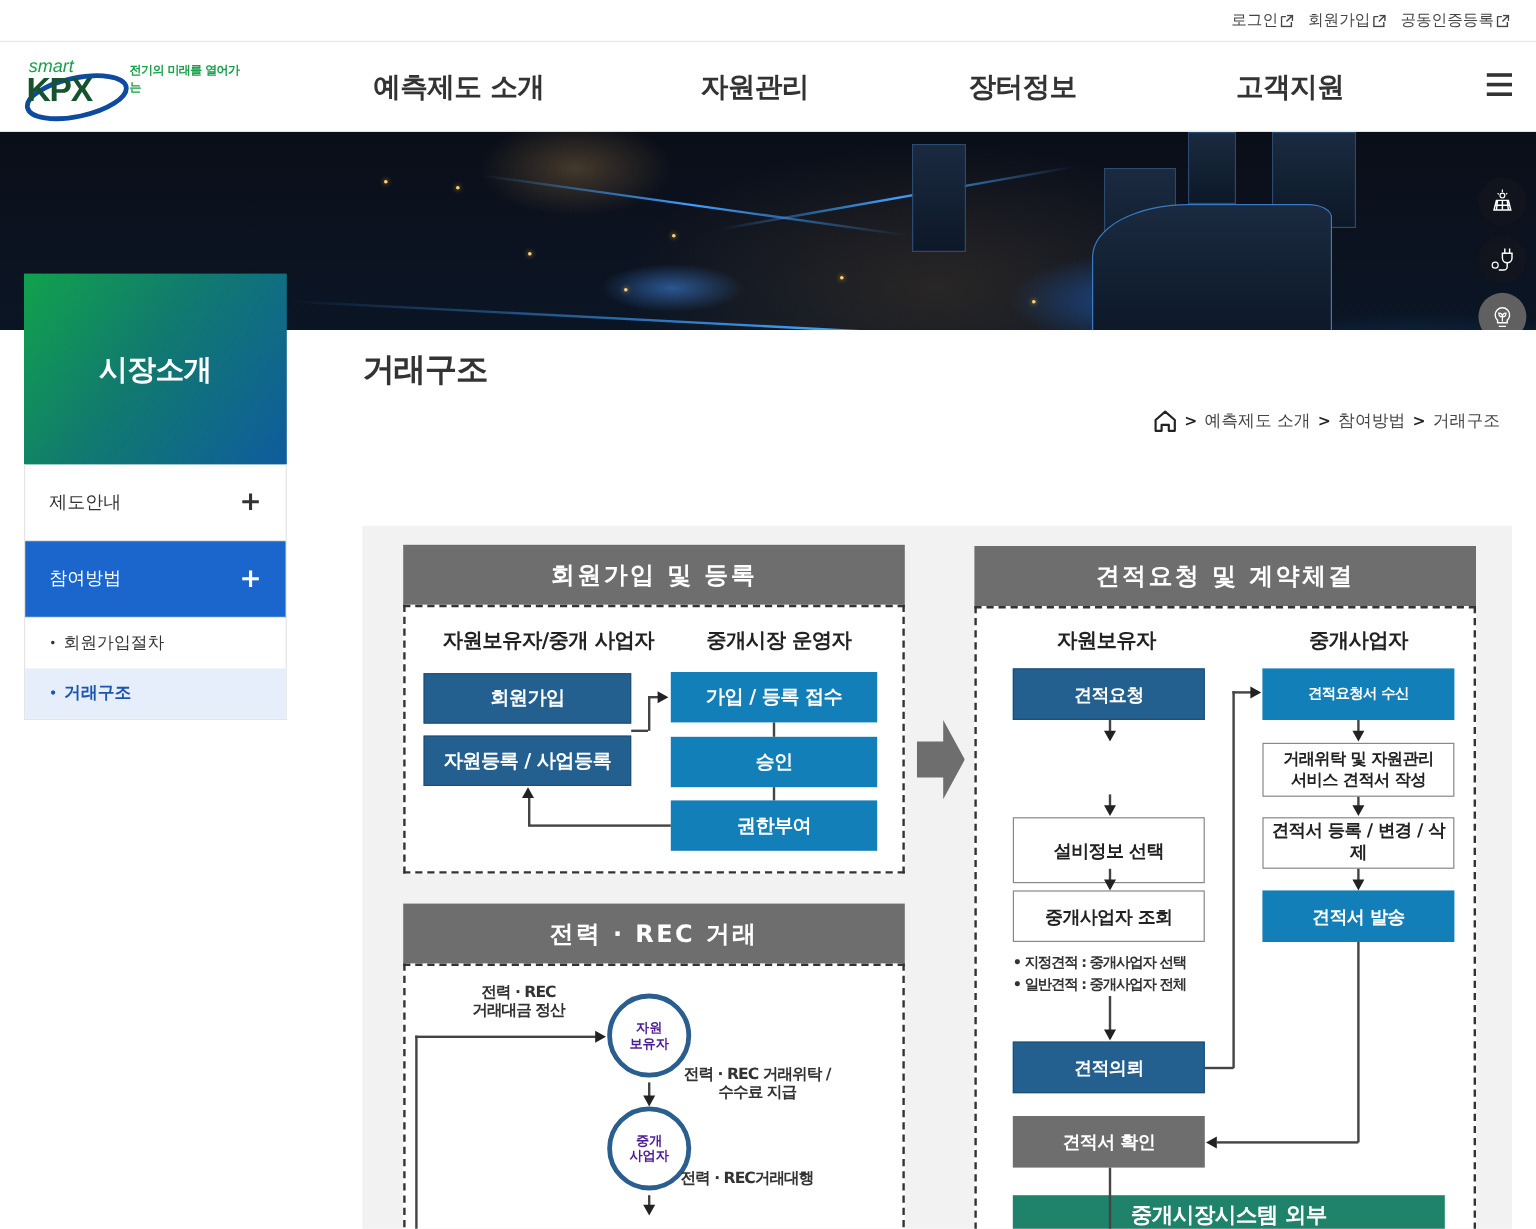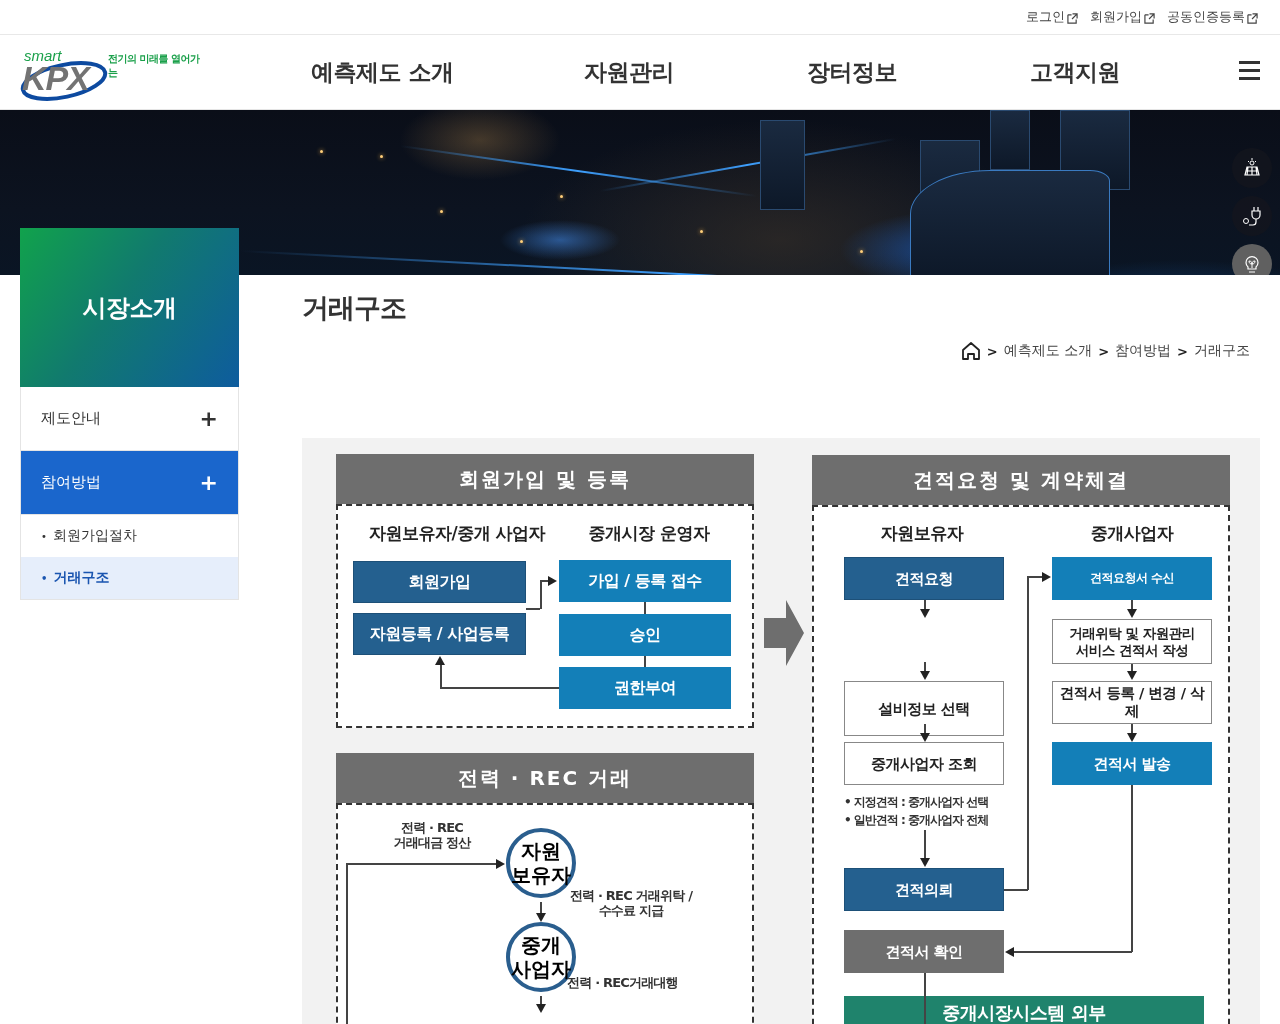--- a/index.html
+++ b/index.html
@@ -5,21 +5,21 @@
 *{box-sizing:border-box;margin:0;padding:0;}
 html,body{width:1280px;height:1024px;overflow:hidden;background:#fff;font-family:"DejaVu Sans","Liberation Sans",sans-serif;color:#222;}
 .topbar{height:35px;border-bottom:1px solid #e8e8e8;position:relative;}
 .toplinks{position:absolute;right:22px;top:8px;display:flex;gap:12px;font-size:13px;color:#444;}
 .toplinks span.lnk{display:flex;align-items:center;gap:2px;cursor:pointer;}
 .ext{display:inline-block;width:11px;height:11px;position:relative;}
 .ext svg{width:11px;height:11px;}
 .header{height:75px;position:relative;border-bottom:1px solid #e5e5e5;}
 .logo{position:absolute;left:20px;top:12px;width:180px;height:52px;}
 .logo .smart{position:absolute;left:4px;top:0;color:#1aa04a;font-style:italic;font-size:15px;font-family:"Liberation Sans",sans-serif;}
-.logo .kpx{position:absolute;left:2px;top:12px;color:#737373;font-style:italic;font-weight:bold;font-size:34px;font-family:"Liberation Sans",sans-serif;letter-spacing:-1px;}
+.logo .kpx{position:absolute;left:2px;top:12px;color:#14532d;font-weight:bold;font-size:28px;font-family:"Liberation Sans",sans-serif;letter-spacing:-1px;}
 .logo .swoosh{position:absolute;left:0;top:6px;}
 .logo .tag1{position:absolute;left:88px;top:5px;color:#1aa04a;font-size:10px;font-weight:bold;letter-spacing:-0.5px;}
 .logo .tag2{position:absolute;left:88px;top:17px;color:#0d4aa0;font-size:19px;font-weight:bold;letter-spacing:-1px;margin-top:48px;}
 .gnb{position:absolute;top:22px;left:0;width:100%;}
 .gnb .item{position:absolute;font-size:23px;font-weight:bold;color:#333;cursor:pointer;letter-spacing:-0.5px;}
 .hamburger{position:absolute;right:20px;top:26px;width:21px;height:20px;cursor:pointer;}
 .hamburger i{display:block;height:3px;background:#333;margin-bottom:5px;}
 .hero{position:absolute;top:110px;left:0;width:1280px;height:165px;overflow:hidden;
  background:
  radial-gradient(ellipse 60px 20px at 560px 130px, rgba(70,150,255,.5), transparent),
@@ -55,21 +55,21 @@
 .box.lt{background:#137fb8;color:#fff;}
 .box.wh{background:#fff;color:#222;border:1.5px solid #888;font-size:15px;}
 .box.gy{background:#6e6e6e;color:#fff;}
 .box.gr{background:#1f836c;color:#fff;font-size:18px;align-items:flex-start;padding-top:6px;}
 .ln{position:absolute;background:#444;}
 .arr{position:absolute;width:0;height:0;}
 .arr.d{border-left:5px solid transparent;border-right:5px solid transparent;border-top:9px solid #222;}
 .arr.u{border-left:5px solid transparent;border-right:5px solid transparent;border-bottom:9px solid #222;}
 .arr.r{border-top:5px solid transparent;border-bottom:5px solid transparent;border-left:9px solid #222;}
 .arr.l{border-top:5px solid transparent;border-bottom:5px solid transparent;border-right:9px solid #222;}
-.circle{position:absolute;width:70px;height:70px;border-radius:50%;border:4px solid #2a5e8e;background:#fff;display:flex;align-items:center;justify-content:center;text-align:center;font-size:20px;font-weight:bold;line-height:1.2;color:#000000;}
+.circle{position:absolute;width:70px;height:70px;border-radius:50%;border:4px solid #2a5e8e;background:#fff;display:flex;align-items:center;justify-content:center;text-align:center;font-size:11px;font-weight:bold;line-height:1.2;color:#4c1d95;}
 .note{position:absolute;font-size:13px;color:#333;line-height:1.15;letter-spacing:-0.8px;font-weight:bold;}
 </style>
 </head>
 <body>
 
 <div class="topbar">
   <div class="toplinks">
     <span class="lnk">
         <span>로그인</span>
         <span class="ext"><svg viewBox="0 0 12 12">

